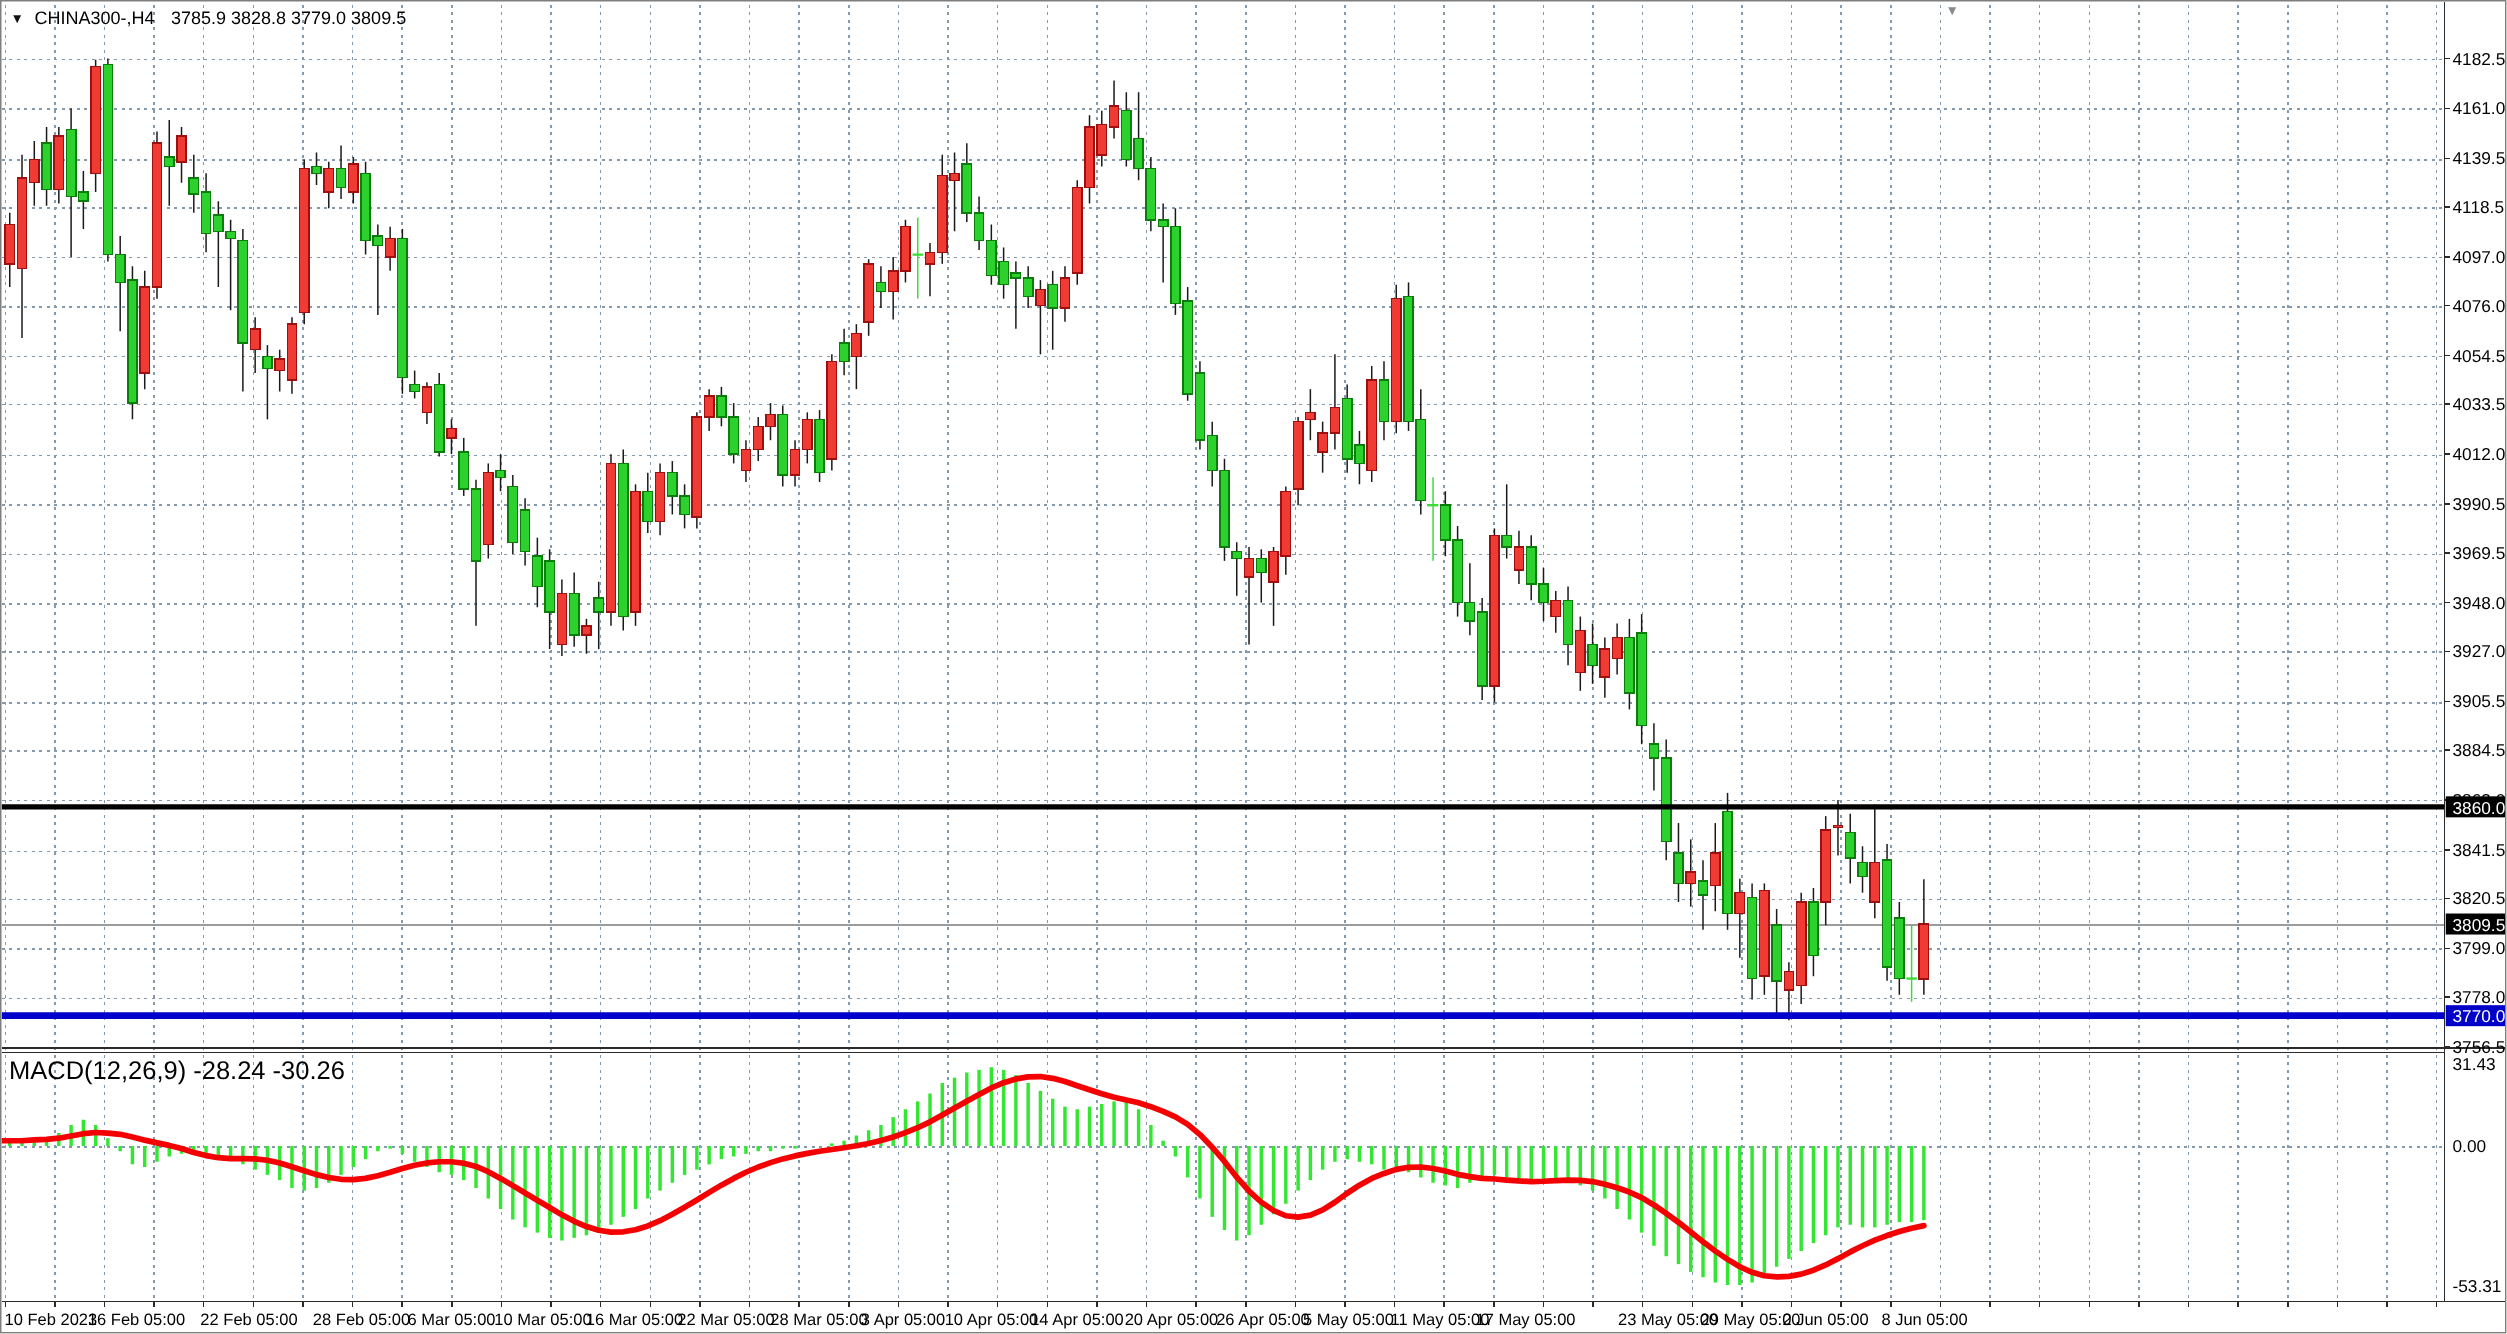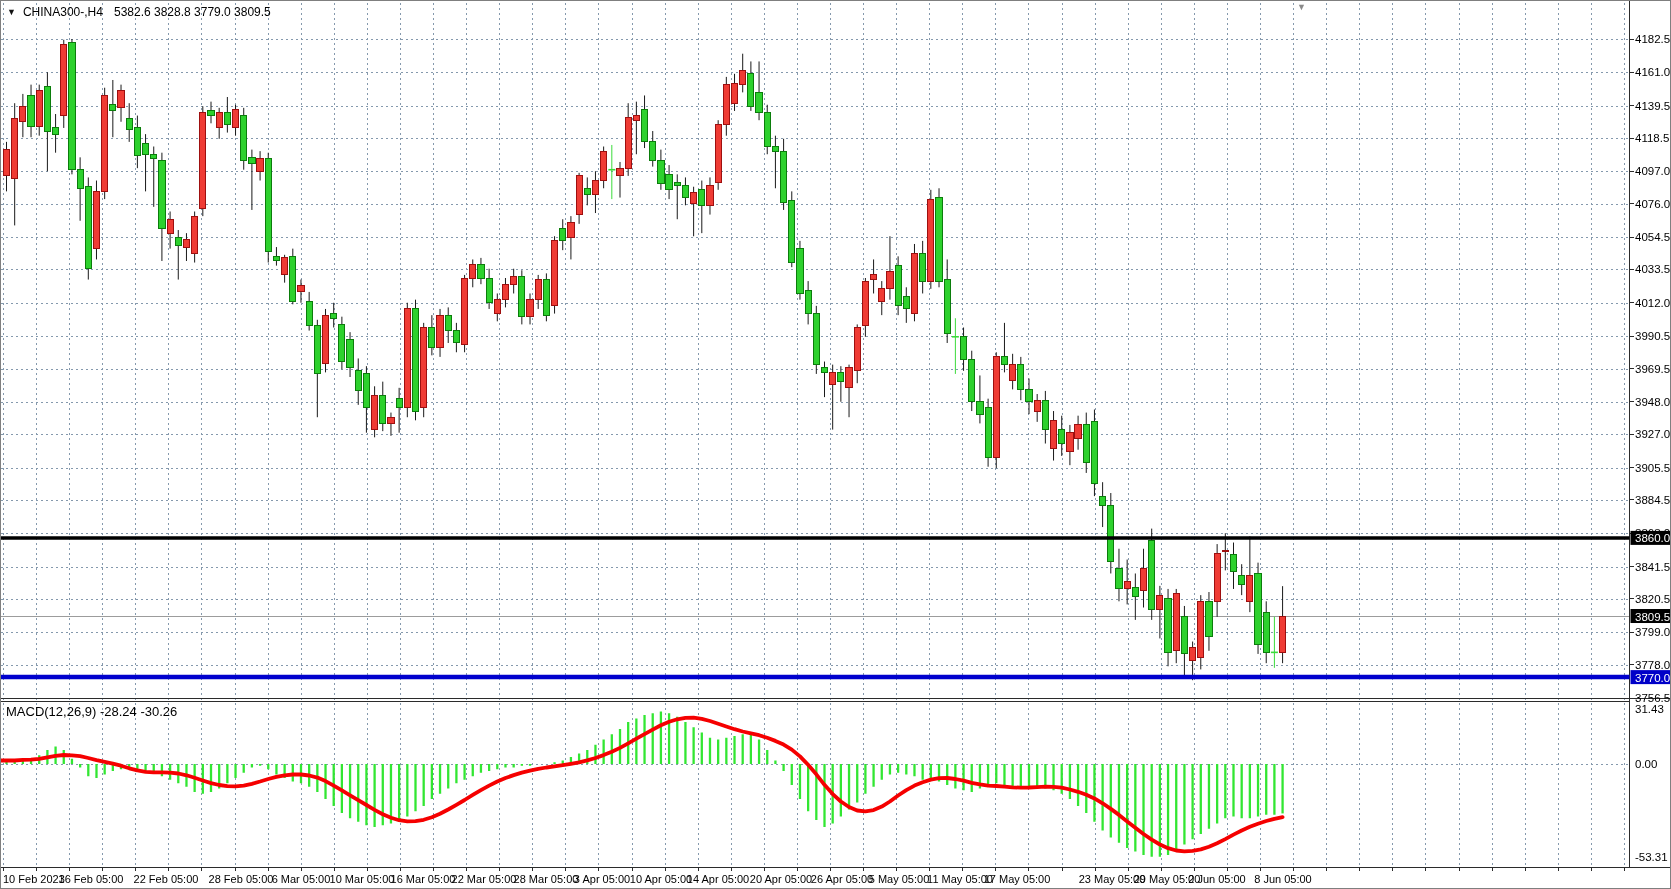--- a/index.html
+++ b/index.html
@@ -7,21 +7,21 @@
     position:relative;width:1671px;height:889px;background:#ffffff;
     border:1px solid #7f7f7f;box-sizing:border-box;overflow:hidden;
     font-family:"Liberation Sans",sans-serif;
   }
   #chart{position:absolute;left:0;top:0;}
   .overlay{position:absolute;color:#000;white-space:pre;}
   #title-bar{left:6px;top:4px;font-size:12px;display:flex;align-items:center;gap:7px;}
   #title-dropdown{font-size:9px;line-height:10px;color:#111;cursor:pointer;}
   #symbol-ohlc{margin-left:4px;}
   #shift-marker{left:1296px;top:1px;font-size:9px;color:#8a8a8a;}
-  #macd-label{left:5px;top:703px;font-size:13px;}
+  #macd-label{left:5px;top:703px;font-size:17px;}
 </style>
 </head>
 <body>
 
 <div id="mt-window">
   <svg id="chart" width="1671" height="889">
       <g shape-rendering="crispEdges">
         <line x1="2.5" y1="2" x2="2.5" y2="866" stroke="#8599ad" stroke-width="1" stroke-dasharray="2 3"></line>
         <line x1="35.58" y1="2" x2="35.58" y2="866" stroke="#8599ad" stroke-width="1" stroke-dasharray="2 3"></line>
         <line x1="68.66" y1="2" x2="68.66" y2="866" stroke="#8599ad" stroke-width="1" stroke-dasharray="2 3"></line>
@@ -706,19 +706,19 @@
       </g>
       <g>
         <line x1="0" y1="536.8908450704225" x2="1628.5" y2="536.8908450704225" stroke="#000000" stroke-width="3.5"></line>
         <line x1="0" y1="676.1161971830986" x2="1628.5" y2="676.1161971830986" stroke="#0000cd" stroke-width="4.5"></line>
       </g>
     </svg>
 
   <div class="overlay" id="title-bar">
     <span id="title-dropdown">▼</span>
     <span>CHINA300-,H4</span>
-    <span id="symbol-ohlc">5382.6 3828.8 3779.0 3809.5</span>
+    <span id="symbol-ohlc">3785.9 3828.8 3779.0 3809.5</span>
   </div>
 
   <div class="overlay" id="shift-marker">▼</div>
 
   <div class="overlay" id="macd-label">MACD(12,26,9) -28.24 -30.26</div>
 </div>
 
 </body></html>

